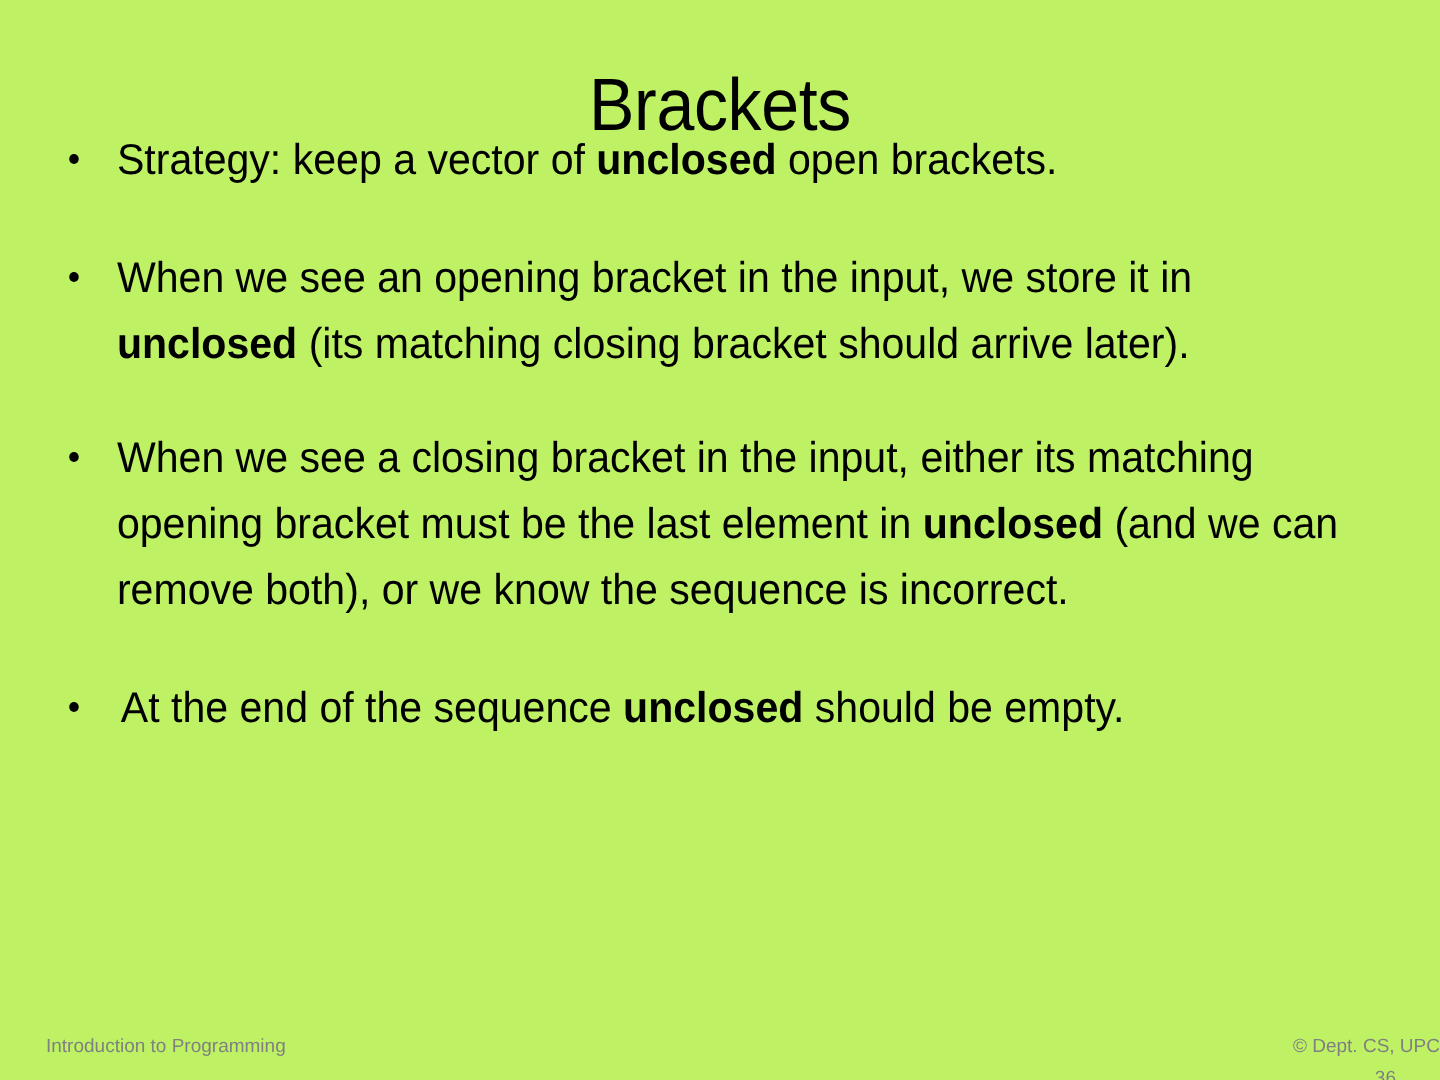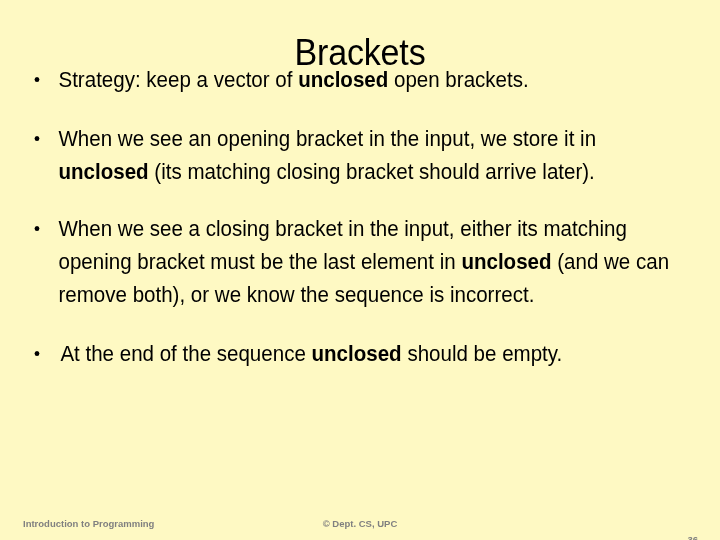--- a/index.html
+++ b/index.html
@@ -12,21 +12,21 @@
     height: 540px;
     overflow: hidden;
     font-family: "Liberation Sans", "DejaVu Sans", sans-serif;
     color: #000000;
     position: relative;
   }
 
   .slide {
     position: absolute;
     inset: 0;
-    background: #fef9c3;
+    background: #bef264;
   }
 
   
   .slide-title {
     position: absolute;
     top: 6px;
     left: 0;
     width: 720px;
     text-align: center;
     font-size: 37px;
@@ -81,34 +81,33 @@
   
   .footer {
     position: absolute;
     left: 0;
     bottom: 8px;
     width: 720px;
     height: 16px;
     font-size: 9.5px;
     line-height: 16px;
     color: #808080;
-    font-weight: bold;
   }
   .footer .f-left {
     position: absolute;
     left: 23px;
     top: 0;
     white-space: nowrap;
   }
   .footer .f-center {
     position: absolute;
     left: 0;
     top: 0;
     width: 720px;
-    text-align: center;
+    text-align: right;
     white-space: nowrap;
   }
   .footer .f-right {
     position: absolute;
     right: 22px;
     top: 16px;
     white-space: nowrap;
   }
 </style>
 </head>

